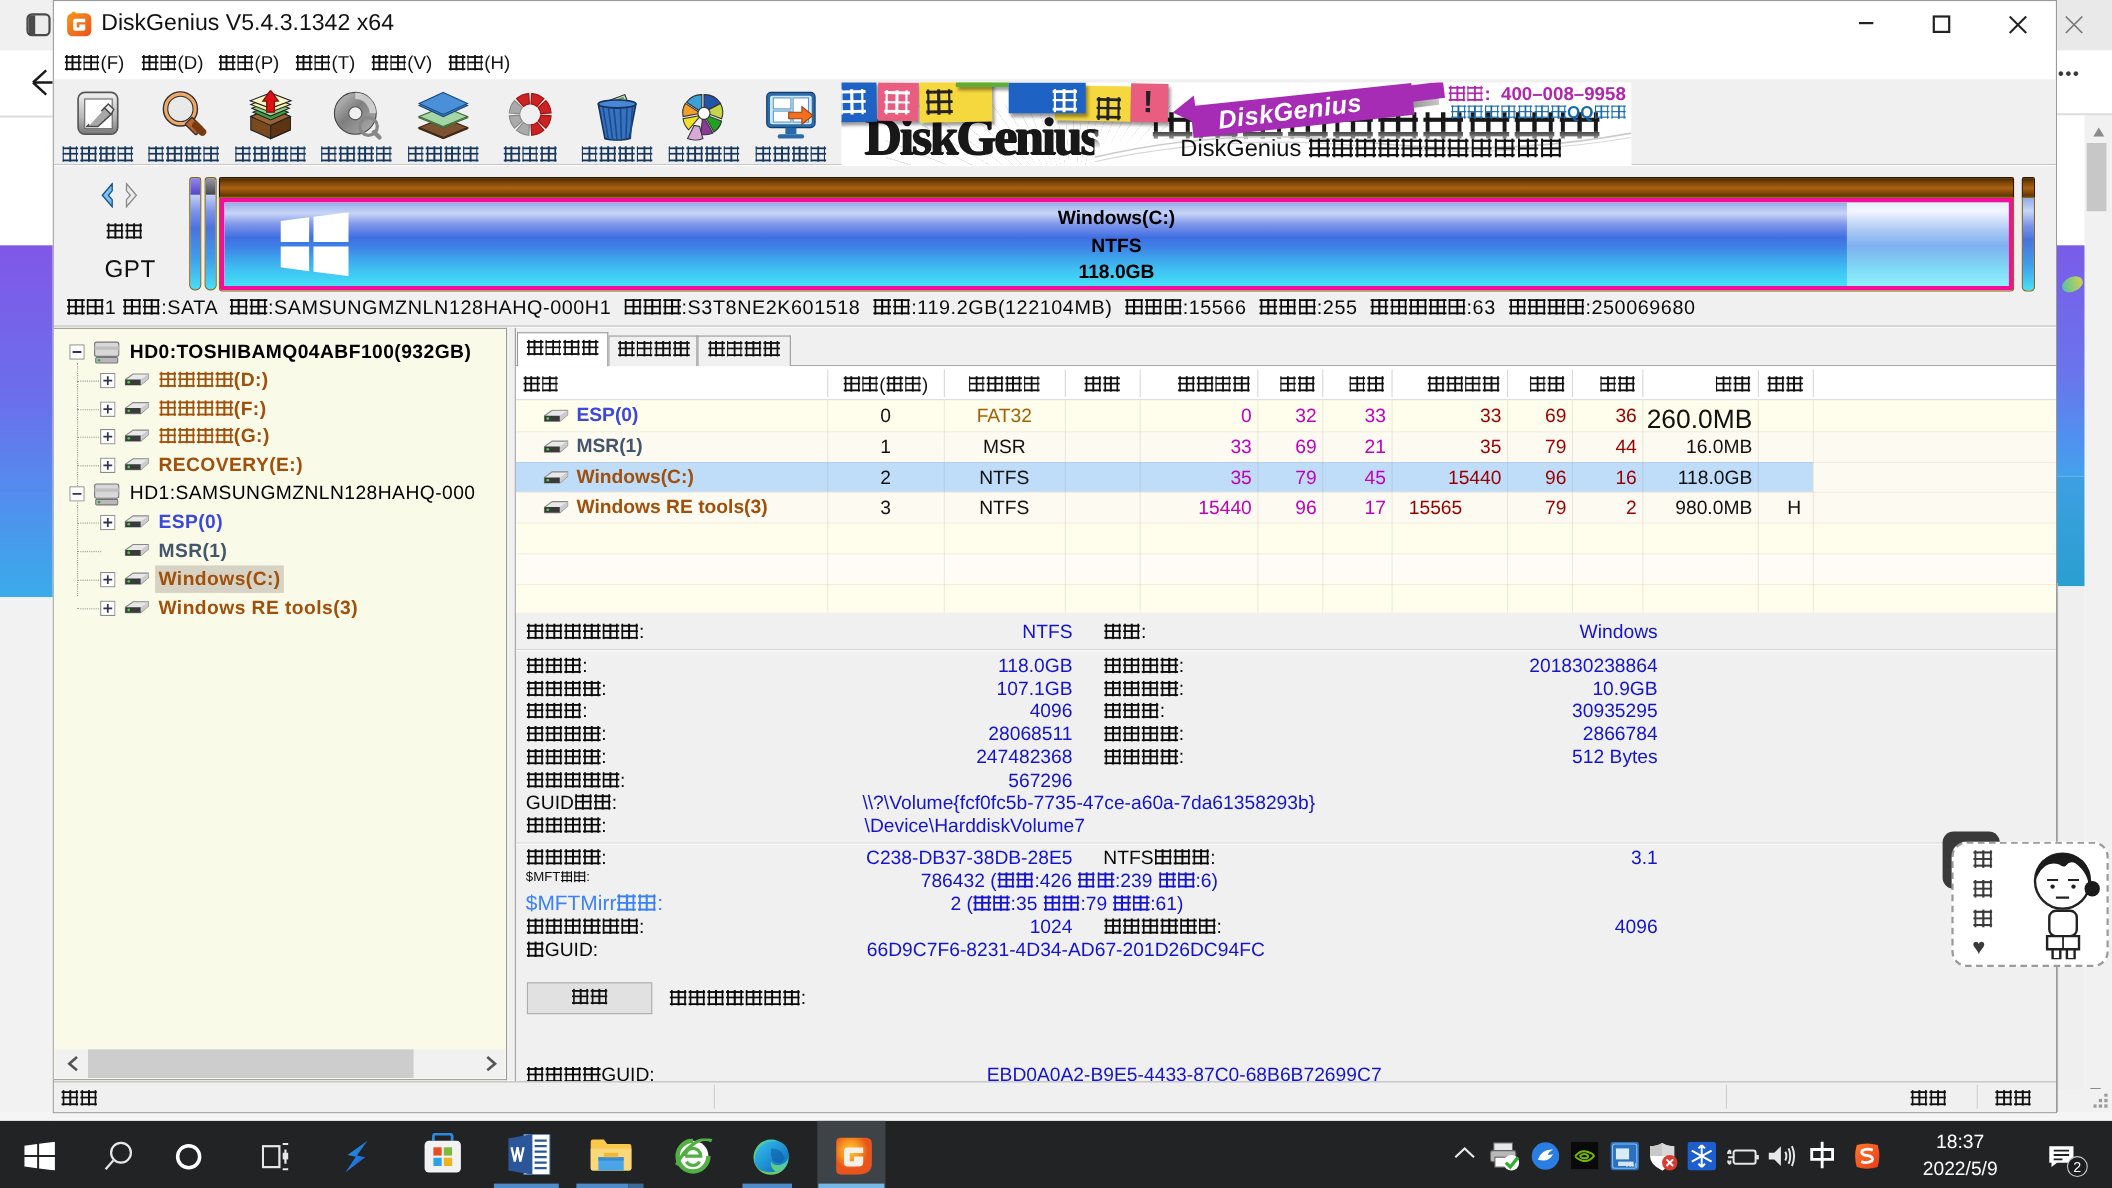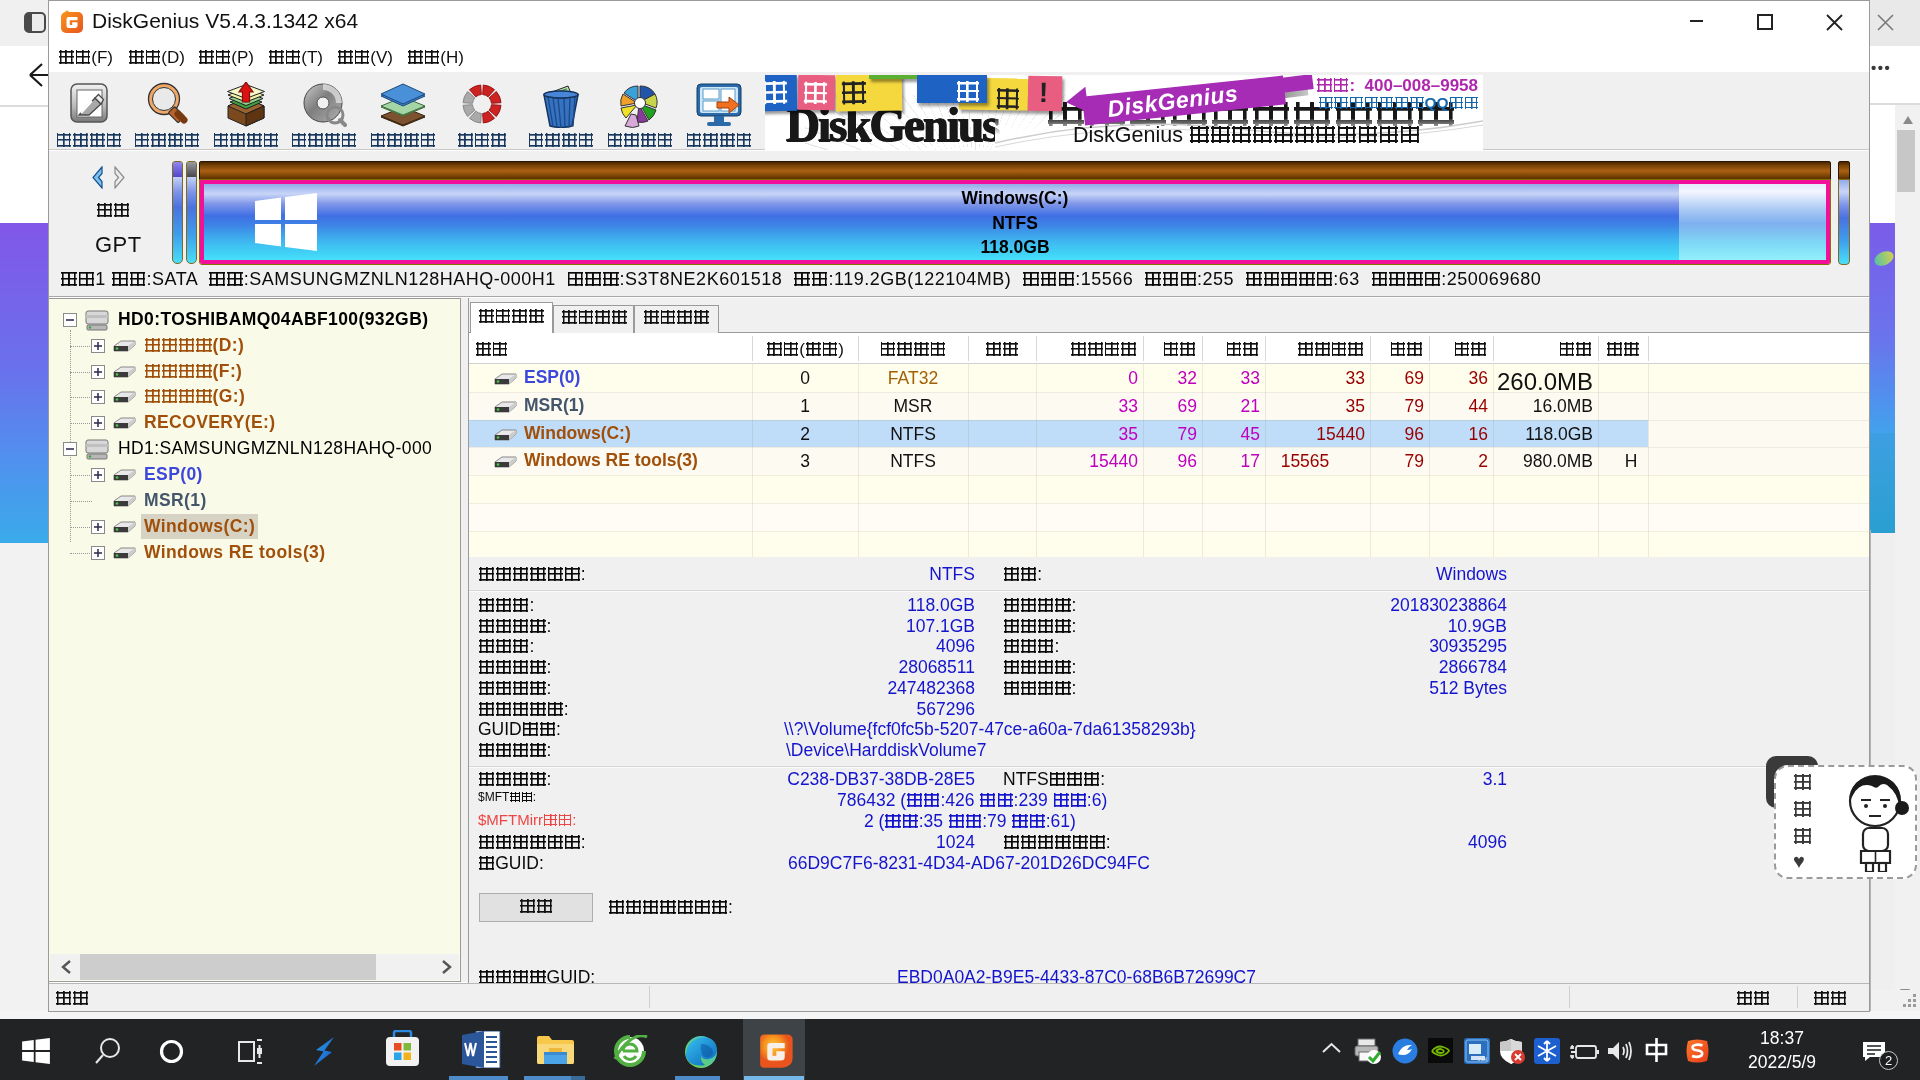--- a/index.html
+++ b/index.html
@@ -539,32 +539,32 @@
 <div class="a" style="left:675px;top:657px;width:300px;text-align:right;font-size:17.5px;color:#1414ce;white-space:nowrap">28068511</div>
 <div class="a" style="left:1003px;top:657px;font-size:17.5px;color:#0a0a0a;white-space:nowrap"><i class="c"></i><i class="c"></i><i class="c"></i><i class="c"></i>:</div>
 <div class="a" style="left:1207px;top:657px;width:300px;text-align:right;font-size:17.5px;color:#1414ce;white-space:nowrap">2866784</div>
 <div class="a" style="left:478px;top:678px;font-size:17.5px;color:#0a0a0a;white-space:nowrap"><i class="c"></i><i class="c"></i><i class="c"></i><i class="c"></i>:</div>
 <div class="a" style="left:675px;top:678px;width:300px;text-align:right;font-size:17.5px;color:#1414ce;white-space:nowrap">247482368</div>
 <div class="a" style="left:1003px;top:678px;font-size:17.5px;color:#0a0a0a;white-space:nowrap"><i class="c"></i><i class="c"></i><i class="c"></i><i class="c"></i>:</div>
 <div class="a" style="left:1207px;top:678px;width:300px;text-align:right;font-size:17.5px;color:#1414ce;white-space:nowrap">512 Bytes</div>
 <div class="a" style="left:478px;top:699px;font-size:17.5px;color:#0a0a0a;white-space:nowrap"><i class="c"></i><i class="c"></i><i class="c"></i><i class="c"></i><i class="c"></i>:</div>
 <div class="a" style="left:675px;top:699px;width:300px;text-align:right;font-size:17.5px;color:#1414ce;white-space:nowrap">567296</div>
 <div class="a" style="left:478px;top:719px;font-size:17.5px;color:#0a0a0a;white-space:nowrap">GUID<i class="c"></i><i class="c"></i>:</div>
-<div class="a" style="left:784px;top:719px;font-size:17.5px;color:#1414ce;white-space:nowrap">\\?\Volume{fcf0fc5b-5207-47ce-a60a-7da61358293b}</div>
+<div class="a" style="left:784px;top:719px;font-size:17.5px;color:#1414ce;white-space:nowrap">\\?\Volume{fcf0fc5b-7735-47ce-a60a-7da61358293b}</div>
 <div class="a" style="left:478px;top:740px;font-size:17.5px;color:#0a0a0a;white-space:nowrap"><i class="c"></i><i class="c"></i><i class="c"></i><i class="c"></i>:</div>
 <div class="a" style="left:786px;top:740px;font-size:17.5px;color:#1414ce;white-space:nowrap">\Device\HarddiskVolume7</div>
 <div class="a" style="left:469px;top:766px;width:1400px;height:1px;background:#d5d5d5"></div>
 <div class="a" style="left:469px;top:767px;width:1400px;height:1px;background:#fbfbfb"></div>
 <div class="a" style="left:478px;top:769px;font-size:17.5px;color:#0a0a0a;white-space:nowrap"><i class="c"></i><i class="c"></i><i class="c"></i><i class="c"></i>:</div>
 <div class="a" style="left:675px;top:769px;width:300px;text-align:right;font-size:17.5px;color:#1414ce;white-space:nowrap">C238-DB37-38DB-28E5</div>
 <div class="a" style="left:1003px;top:769px;font-size:17.5px;color:#0a0a0a;white-space:nowrap">NTFS<i class="c"></i><i class="c"></i><i class="c"></i>:</div>
 <div class="a" style="left:1207px;top:769px;width:300px;text-align:right;font-size:17.5px;color:#1414ce;white-space:nowrap">3.1</div>
 <div class="a" style="left:478px;top:790px;font-size:12px;color:#0a0a0a;white-space:nowrap">$MFT<i class="c"></i><i class="c"></i>:</div>
 <div class="a" style="left:837px;top:790px;font-size:17.5px;color:#1414ce;white-space:nowrap">786432 (<i class="c"></i><i class="c"></i>:426 <i class="c"></i><i class="c"></i>:239 <i class="c"></i><i class="c"></i>:6)</div>
-<div class="a" style="left:478px;top:811px;font-size:15px;color:#ef4444;white-space:nowrap">$MFTMirr<i class="c"></i><i class="c"></i>:</div>
+<div class="a" style="left:478px;top:811px;font-size:19px;color:#3b82f6;white-space:nowrap">$MFTMirr<i class="c"></i><i class="c"></i>:</div>
 <div class="a" style="left:864px;top:811px;font-size:17.5px;color:#1414ce;white-space:nowrap">2 (<i class="c"></i><i class="c"></i>:35 <i class="c"></i><i class="c"></i>:79 <i class="c"></i><i class="c"></i>:61)</div>
 <div class="a" style="left:478px;top:832px;font-size:17.5px;color:#0a0a0a;white-space:nowrap"><i class="c"></i><i class="c"></i><i class="c"></i><i class="c"></i><i class="c"></i><i class="c"></i>:</div>
 <div class="a" style="left:675px;top:832px;width:300px;text-align:right;font-size:17.5px;color:#1414ce;white-space:nowrap">1024</div>
 <div class="a" style="left:1003px;top:832px;font-size:17.5px;color:#0a0a0a;white-space:nowrap"><i class="c"></i><i class="c"></i><i class="c"></i><i class="c"></i><i class="c"></i><i class="c"></i>:</div>
 <div class="a" style="left:1207px;top:832px;width:300px;text-align:right;font-size:17.5px;color:#1414ce;white-space:nowrap">4096</div>
 <div class="a" style="left:478px;top:853px;font-size:17.5px;color:#0a0a0a;white-space:nowrap"><i class="c"></i>GUID:</div>
 <div class="a" style="left:788px;top:853px;font-size:17.5px;color:#1414ce;white-space:nowrap">66D9C7F6-8231-4D34-AD67-201D26DC94FC</div>
 <div class="a" style="left:479px;top:893px;width:114px;height:29px;background:#e1e1e1;border:1px solid #adadad"></div>
 <div class="a" style="left:479px;top:893px;width:114px;height:29px;line-height:27px;text-align:center;font-size:17.5px;color:#111"><i class="c"></i><i class="c"></i></div>
 <div class="a" style="left:608px;top:897px;font-size:17.5px;color:#0a0a0a"><i class="c"></i><i class="c"></i><i class="c"></i><i class="c"></i><i class="c"></i><i class="c"></i><i class="c"></i>:</div>

